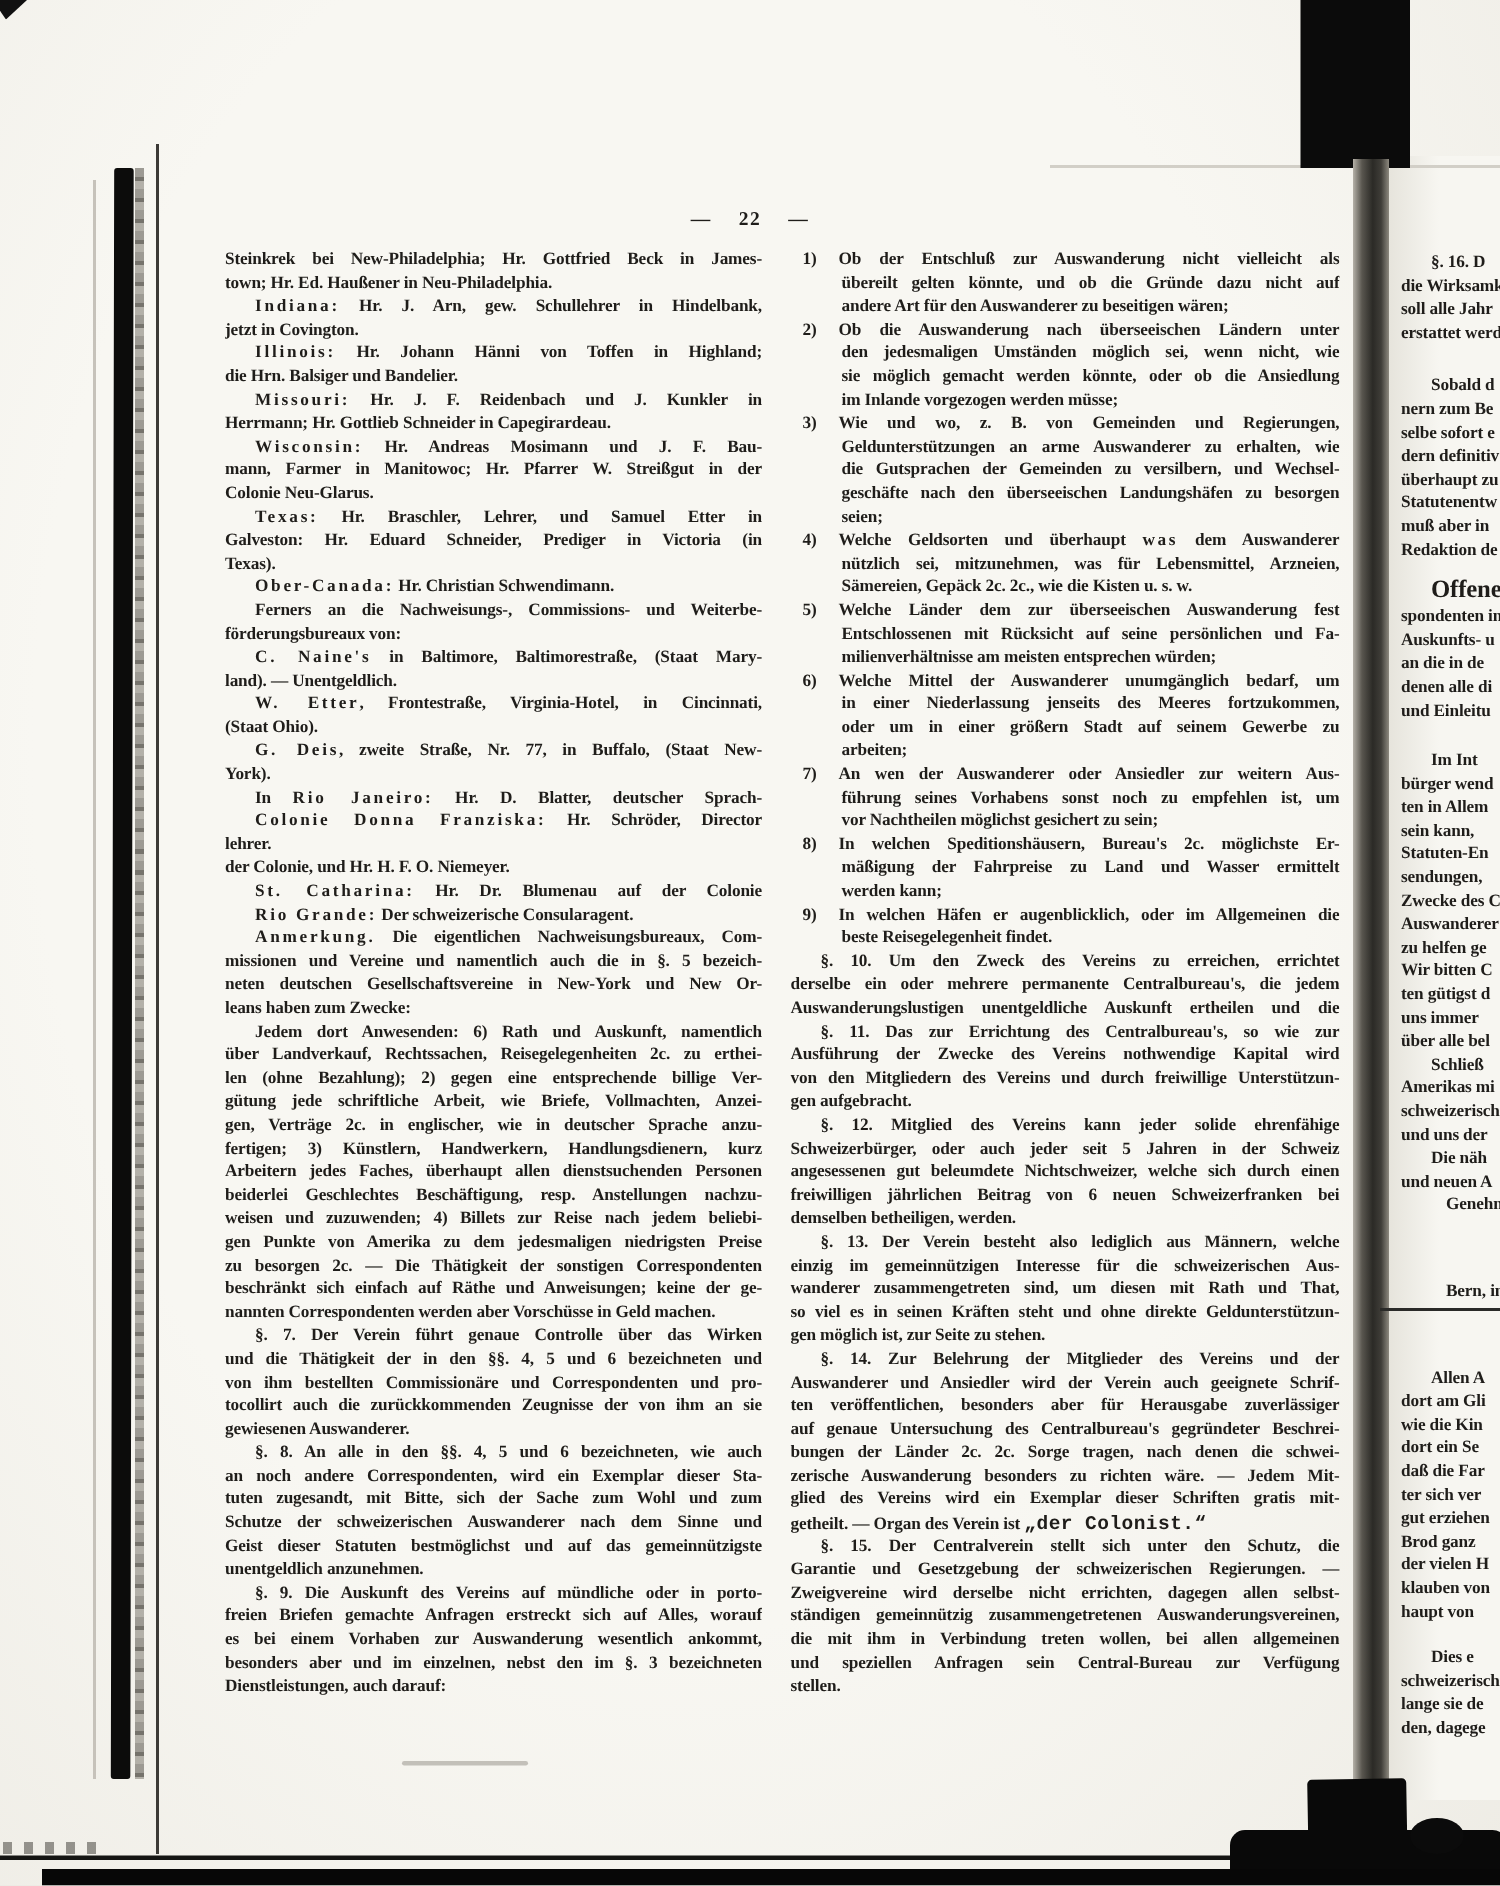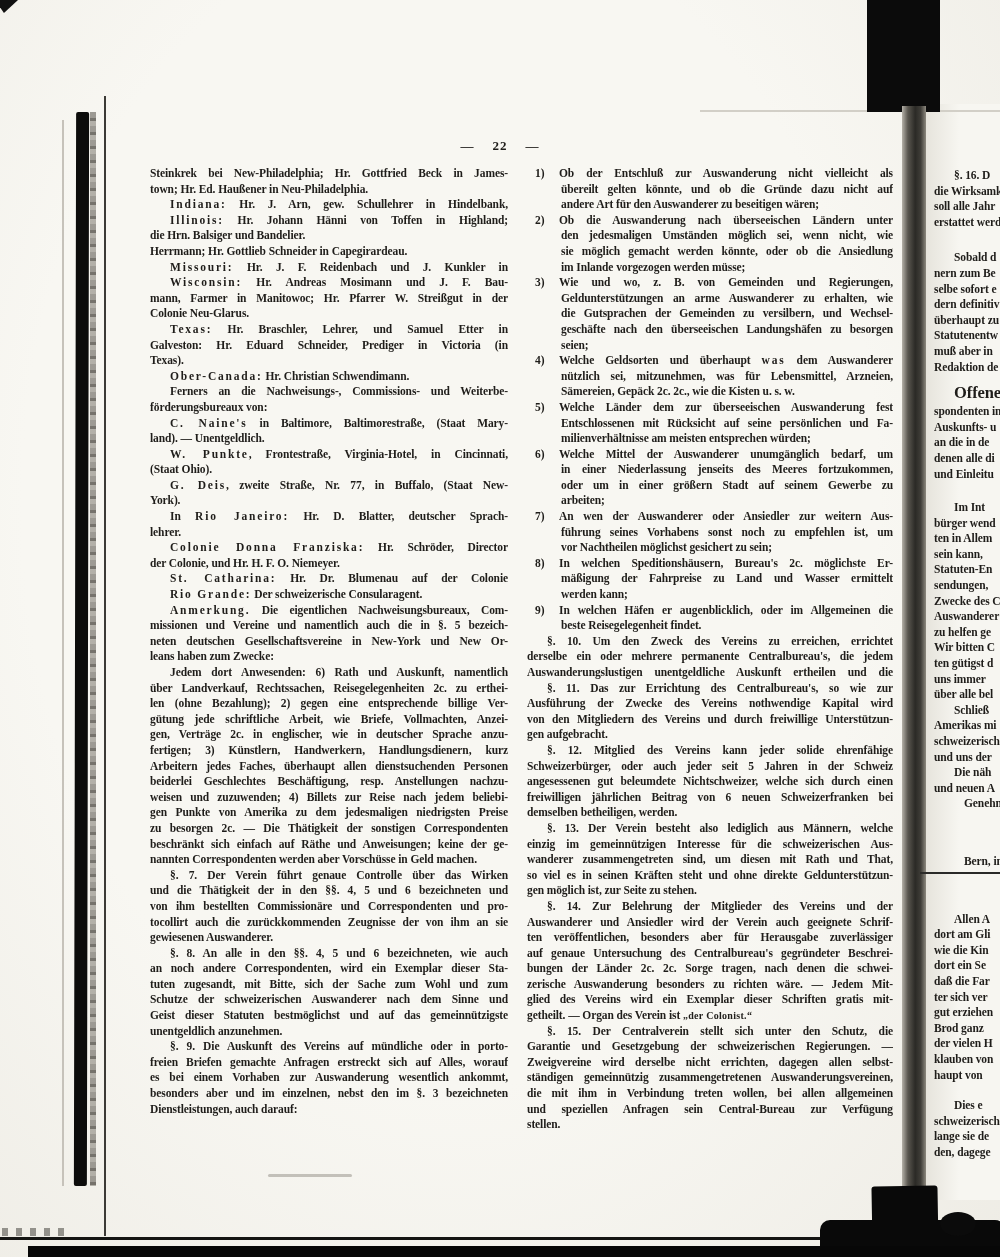--- a/index.html
+++ b/index.html
@@ -49,21 +49,21 @@
   #rightcol{left:527px;width:366px;}
   #fragcol{left:934px;top:168px;width:110px;}
   .line{text-align:justify;text-align-last:justify;height:15.6px;overflow:hidden;}
   .line.end{text-align-last:left;}
   .ind1{padding-left:20px;}
   .ind2{padding-left:30px;}
   .li{padding-left:8px;}
   .hang{padding-left:34px;}
   .num{display:inline-block;width:24px;}
   .sp{letter-spacing:1.8px;}
-  .bd{font-size:10px;letter-spacing:.3px;}
+  .bd{font-size:13px;letter-spacing:.3px;font-family:Liberation Mono, monospace;}
   .line.big{font-size:16.5px;height:19px;}
   .frag .line{text-align:left;text-align-last:left;white-space:nowrap;overflow:visible;}
   .frag-rule{height:2px;background:#2a2a28;width:90px;margin:2px 0 0 -14px;}
 </style>
 </head>
 <body>
 
 <div class="page">
 
   <div class="art facing-page"></div>
@@ -82,42 +82,43 @@
   <div class="art blob-small"></div>
   <div class="art speckle-bl"></div>
   <div class="art bottom-thick"></div>
 
   <div class="pageno"><span>—</span><span>22</span><span>—</span></div>
 
   <div id="leftcol" class="col">
       <div class="line">Steinkrek bei New-Philadelphia; Hr. Gottfried Beck in James-</div>
       <div class="line end">town; Hr. Ed. Haußener in Neu-Philadelphia.</div>
       <div class="line ind1"><span class="sp">Indiana:</span> Hr. J. Arn, gew. Schullehrer in Hindelbank,</div>
+      <div class="line end">jetzt in Covington.</div>
       <div class="line ind1"><span class="sp">Illinois:</span> Hr. Johann Hänni von Toffen in Highland;</div>
       <div class="line end">die Hrn. Balsiger und Bandelier.</div>
+      <div class="line ind1"><span class="sp">Missouri:</span> Hr. J. F. Reidenbach und J. Kunkler in</div>
       <div class="line end">Herrmann; Hr. Gottlieb Schneider in Capegirardeau.</div>
-      <div class="line ind1"><span class="sp">Missouri:</span> Hr. J. F. Reidenbach und J. Kunkler in</div>
       <div class="line ind1"><span class="sp">Wisconsin:</span> Hr. Andreas Mosimann und J. F. Bau-</div>
       <div class="line">mann, Farmer in Manitowoc; Hr. Pfarrer W. Streißgut in der</div>
       <div class="line end">Colonie Neu-Glarus.</div>
       <div class="line ind1"><span class="sp">Texas:</span> Hr. Braschler, Lehrer, und Samuel Etter in</div>
       <div class="line">Galveston: Hr. Eduard Schneider, Prediger in Victoria (in</div>
       <div class="line end">Texas).</div>
       <div class="line end ind1"><span class="sp">Ober-Canada:</span> Hr. Christian Schwendimann.</div>
       <div class="line ind1">Ferners an die Nachweisungs-, Commissions- und Weiterbe-</div>
       <div class="line end">förderungsbureaux von:</div>
       <div class="line ind1"><span class="sp">C. Naine's</span> in Baltimore, Baltimorestraße, (Staat Mary-</div>
       <div class="line end">land). — Unentgeldlich.</div>
-      <div class="line ind1"><span class="sp">W. Punkte</span>, Frontestraße, Virginia-Hotel, in Cincinnati,</div>
+      <div class="line ind1"><span class="sp">W. Etter</span>, Frontestraße, Virginia-Hotel, in Cincinnati,</div>
       <div class="line end">(Staat Ohio).</div>
       <div class="line ind1"><span class="sp">G. Deis</span>, zweite Straße, Nr. 77, in Buffalo, (Staat New-</div>
       <div class="line end">York).</div>
       <div class="line ind1">In <span class="sp">Rio Janeiro:</span> Hr. D. Blatter, deutscher Sprach-</div>
+      <div class="line ind1"><span class="sp">Colonie Donna Franziska:</span> Hr. Schröder, Director</div>
       <div class="line end">lehrer.</div>
-      <div class="line ind1"><span class="sp">Colonie Donna Franziska:</span> Hr. Schröder, Director</div>
       <div class="line end">der Colonie, und Hr. H. F. O. Niemeyer.</div>
       <div class="line ind1"><span class="sp">St. Catharina:</span> Hr. Dr. Blumenau auf der Colonie</div>
       <div class="line end ind1"><span class="sp">Rio Grande:</span> Der schweizerische Consularagent.</div>
       <div class="line ind1"><span class="sp">Anmerkung.</span> Die eigentlichen Nachweisungsbureaux, Com-</div>
       <div class="line">missionen und Vereine und namentlich auch die in §. 5 bezeich-</div>
       <div class="line">neten deutschen Gesellschaftsvereine in New-York und New Or-</div>
       <div class="line end">leans haben zum Zwecke:</div>
       <div class="line ind1">Jedem dort Anwesenden: 6) Rath und Auskunft, namentlich</div>
       <div class="line">über Landverkauf, Rechtssachen, Reisegelegenheiten 2c. zu erthei-</div>
       <div class="line">len (ohne Bezahlung); 2) gegen eine entsprechende billige Ver-</div>

